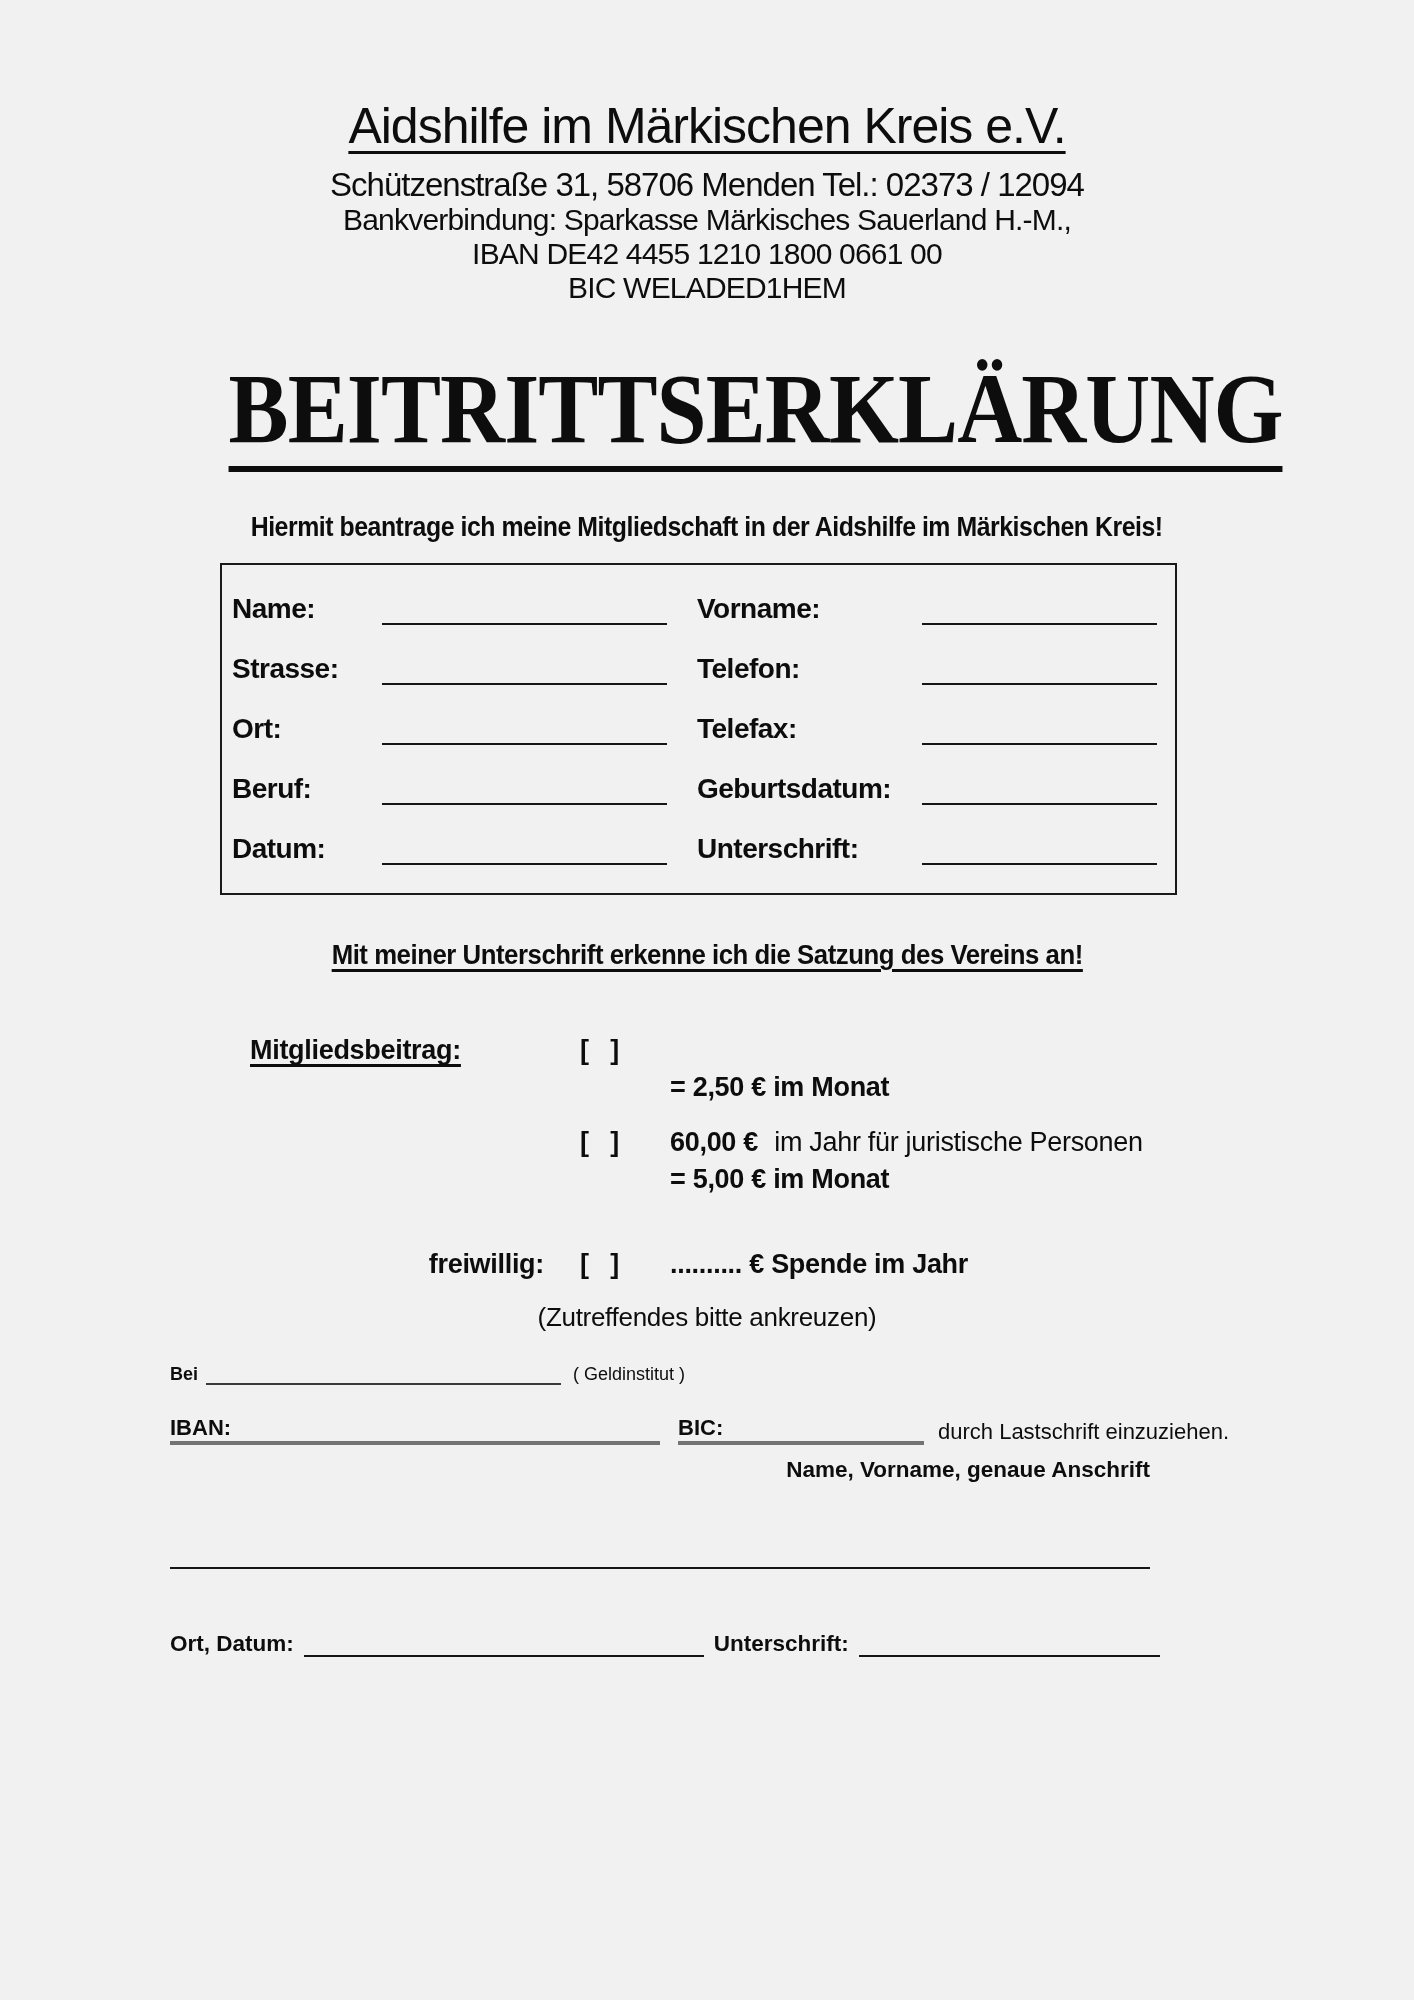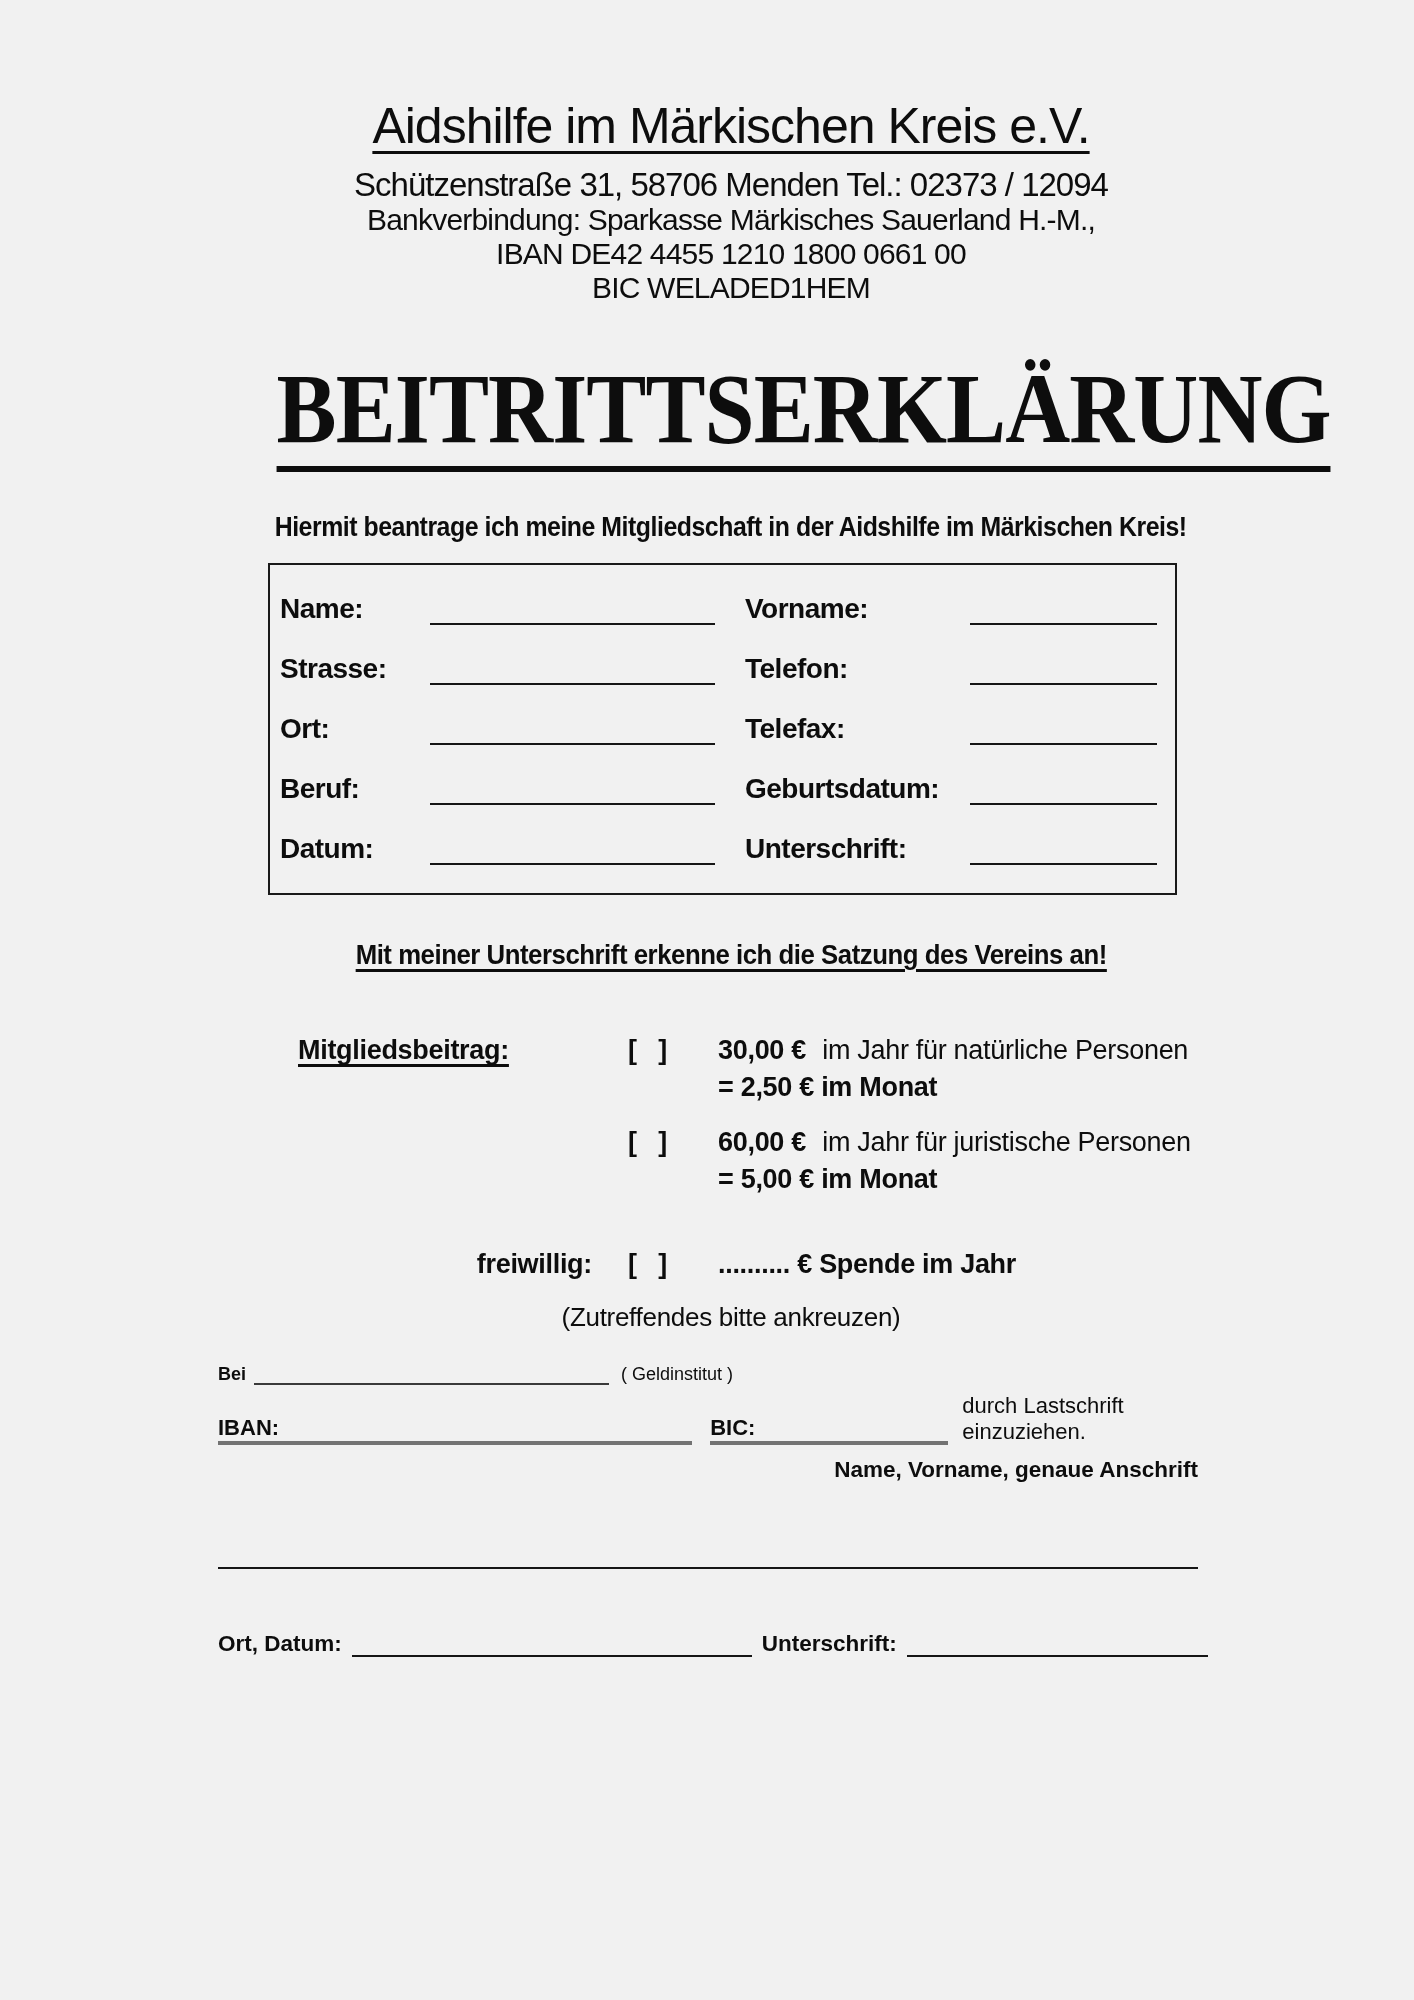--- a/index.html
+++ b/index.html
@@ -5,21 +5,20 @@
   * { box-sizing: border-box; margin: 0; padding: 0; }
   html, body { background: #f1f1f1; }
   .page {
     position: relative;
     width: 1414px;
     height: 2000px;
     background: #f1f1f1;
     color: #0d0d0d;
     font-family: "Liberation Sans", "DejaVu Sans", sans-serif;
     overflow: hidden;
-    padding-left: 48px;
   }
   .content { padding: 100px 170px 0 170px; }
 
   
   .header { text-align: center; }
   .org-name {
     font-size: 50px;
     font-weight: 400;
     letter-spacing: -1px;
     text-decoration: underline;
@@ -205,24 +204,20 @@
     </div>
 
     <div class="statute">
       <span class="inner">Mit meiner Unterschrift erkenne ich die Satzung des Vereins an!</span>
     </div>
 
     <div class="fees">
       <div class="fee-row">
         <span class="fee-label">Mitgliedsbeitrag:</span>
         <span class="fee-bracket">[&nbsp;&nbsp;&nbsp;]</span>
-        <span>
-          <span class="fee-amount">30,00 €</span>
-          <span class="fee-rest">im Jahr für natürliche Personen</span>
-        </span>
       </div>
       <div class="fee-monthly">= 2,50 € im Monat</div>
 
       <div class="fee-row gap24">
         <span class="fee-label" style="text-decoration:none;"></span>
         <span class="fee-bracket">[&nbsp;&nbsp;&nbsp;]</span>
         <span>
           <span class="fee-amount">60,00 €</span>
           <span class="fee-rest">im Jahr für juristische Personen</span>
         </span>

